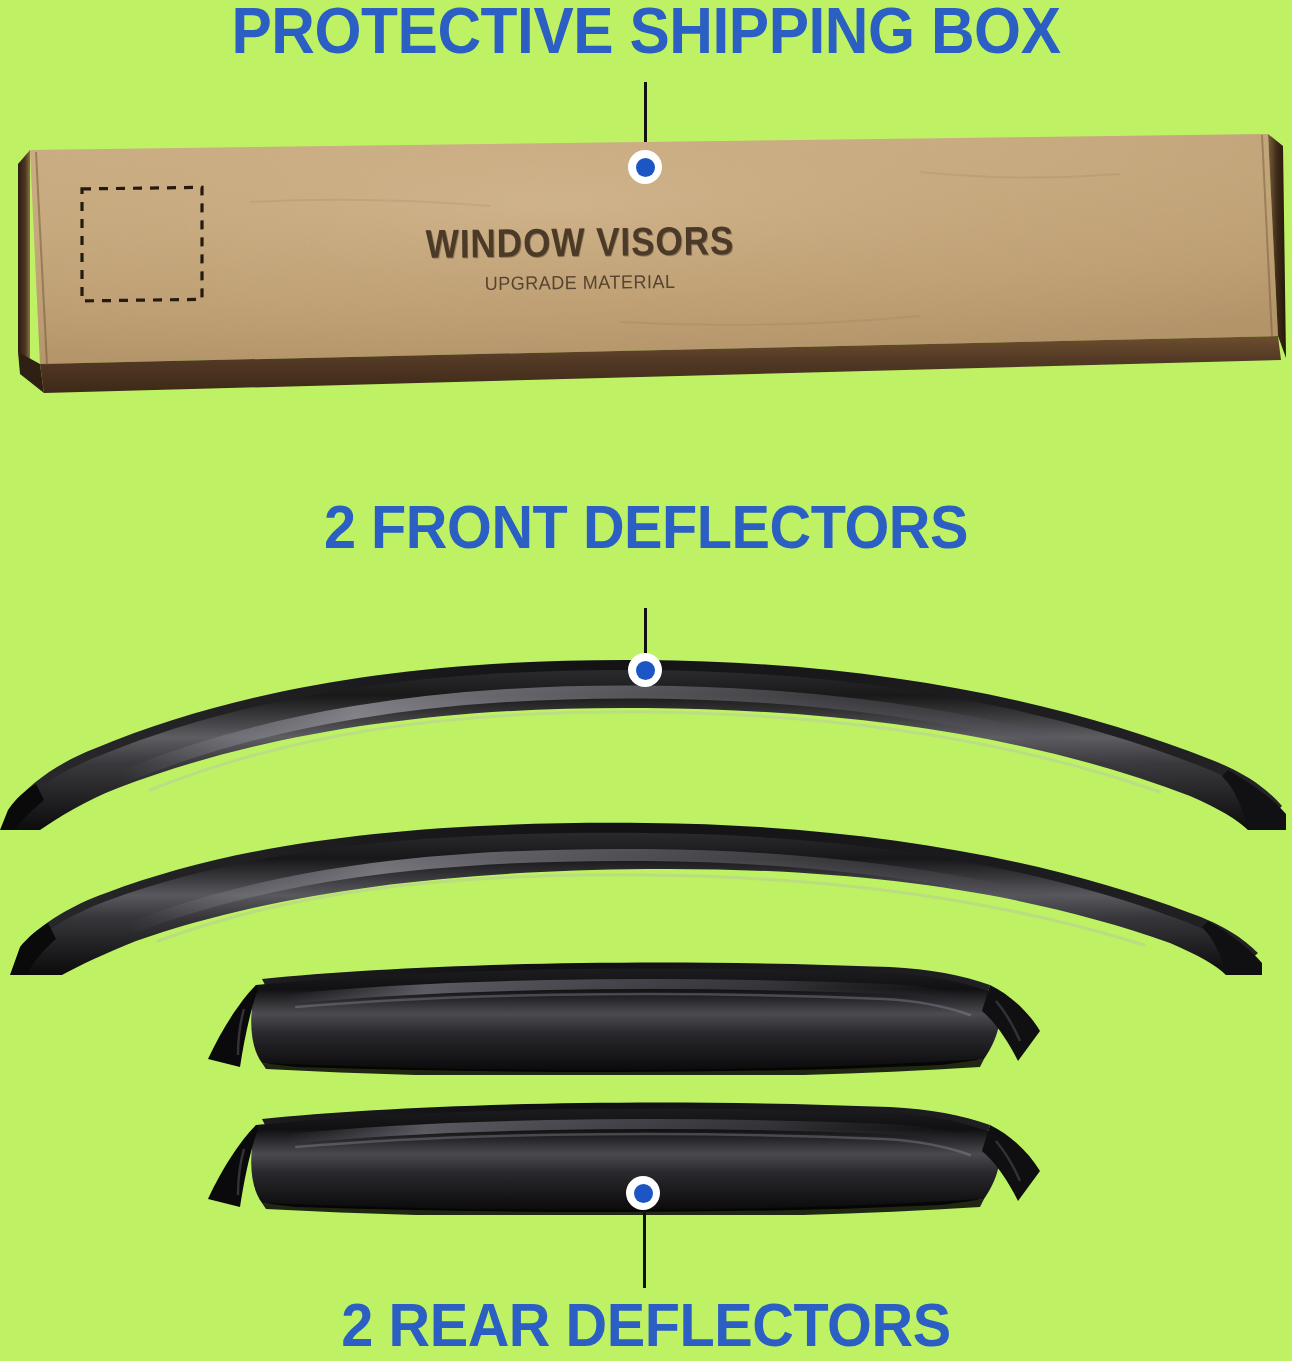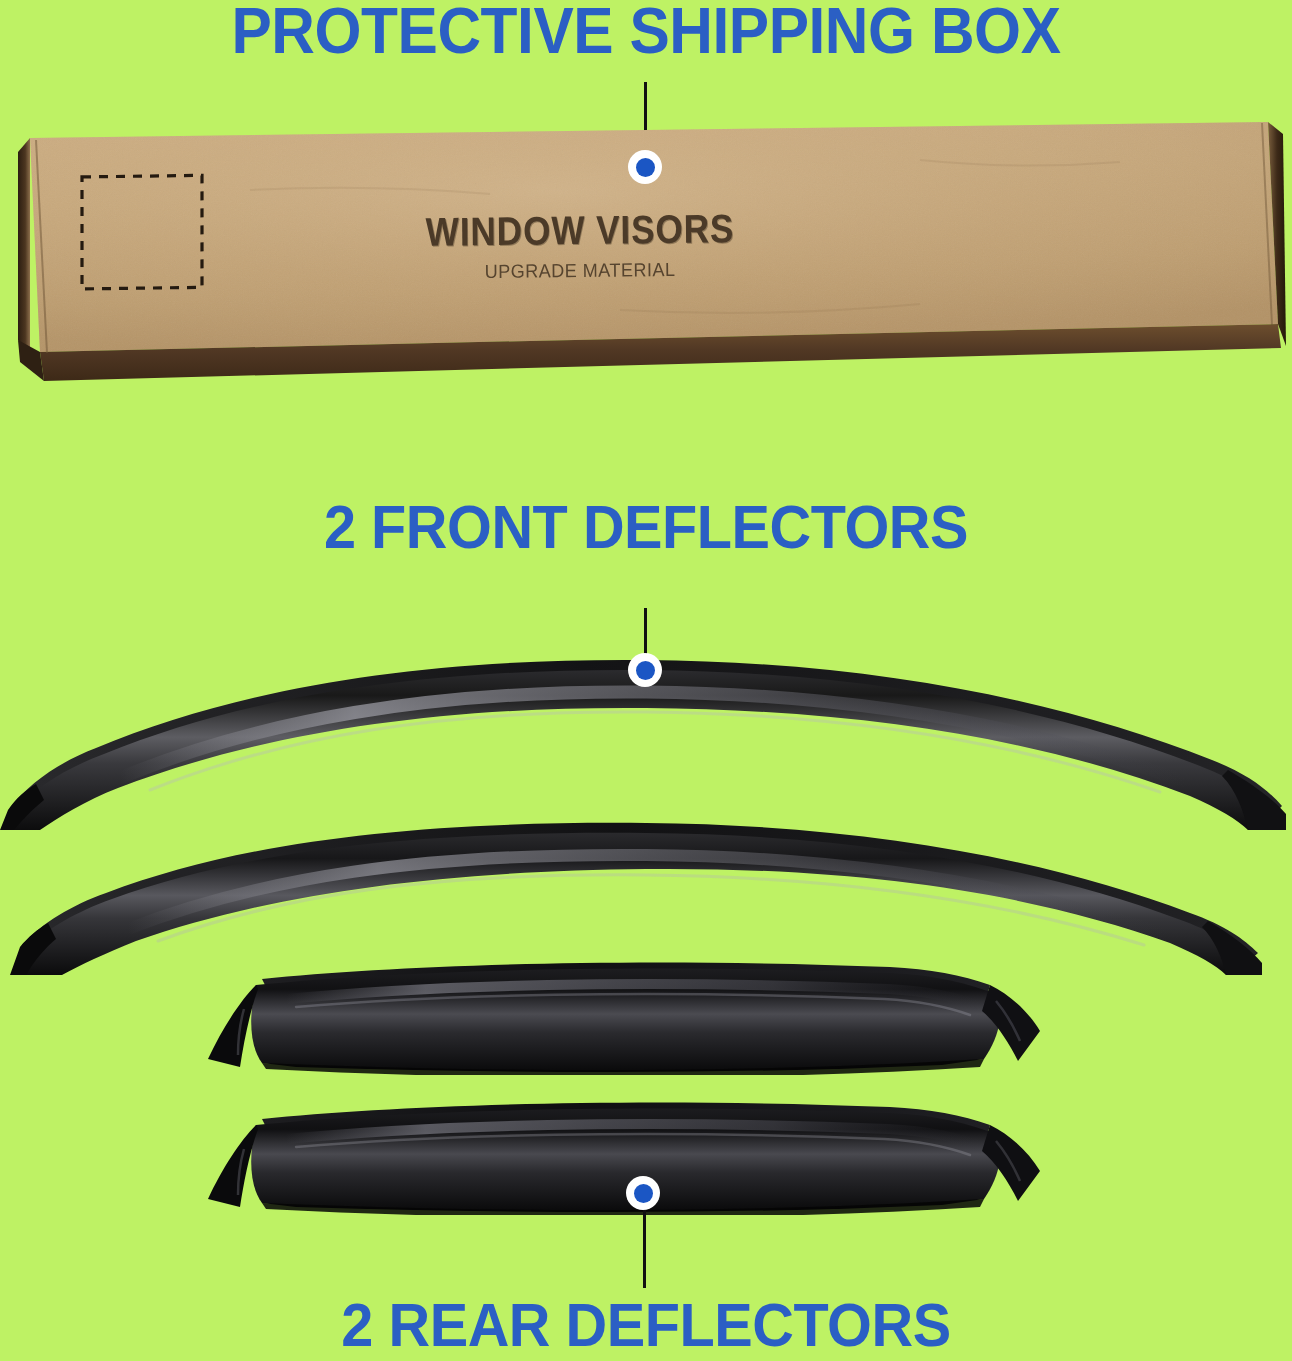--- a/index.html
+++ b/index.html
@@ -70,21 +70,21 @@
     background: #1b56c4;
   }
   #dot-box   { left: 628px; top: 150px;  }
   #dot-front { left: 628px; top: 653px;  }
   #dot-rear  { left: 626px; top: 1176px; }
 
   
   #box-wrap {
     position: absolute;
     left: 0;
-    top: 100px;
+    top: 112px;
     width: 1160px;
     height: 300px;
   }
   #box-svg { display: block; }
 
   .box-text {
     position: absolute;
     width: 100%;
     text-align: center;
     color: #4b3a28;

